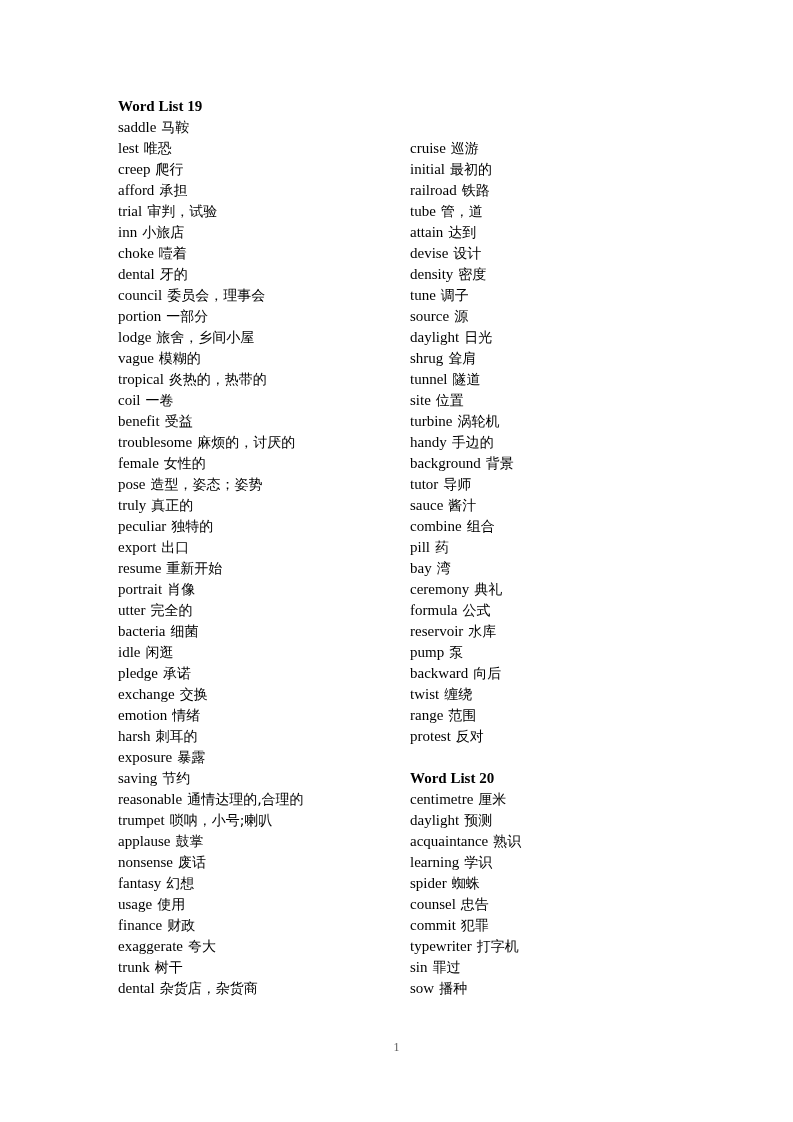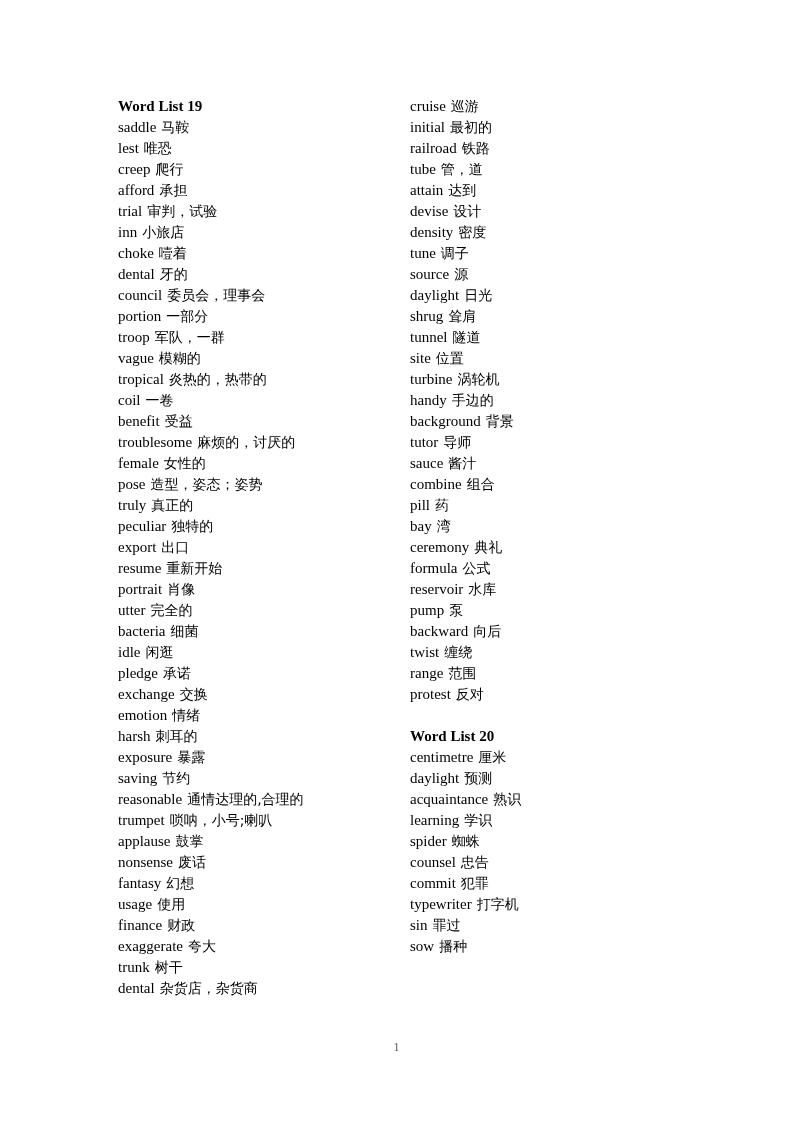--- a/index.html
+++ b/index.html
@@ -16,21 +16,21 @@
     font-family: "Liberation Serif", "DejaVu Serif", serif;
     color: #000000;
   }
   .columns {
     position: absolute;
     left: 118px;
     top: 96px;
     width: 560px;
     display: flex;
     flex-direction: row;
-    align-items: flex-start;
+    align-items: flex-end;
   }
   .column {
     width: 292px;
     flex: 0 0 292px;
   }
   .column.right {
     width: 268px;
     flex: 0 0 268px;
   }
   .list-heading {
@@ -78,21 +78,21 @@
         <div class="entry"><span class="term">saddle</span><span class="gloss">马鞍</span></div>
         <div class="entry"><span class="term">lest</span><span class="gloss">唯恐</span></div>
         <div class="entry"><span class="term">creep</span><span class="gloss">爬行</span></div>
         <div class="entry"><span class="term">afford</span><span class="gloss">承担</span></div>
         <div class="entry"><span class="term">trial</span><span class="gloss">审判，试验</span></div>
         <div class="entry"><span class="term">inn</span><span class="gloss">小旅店</span></div>
         <div class="entry"><span class="term">choke</span><span class="gloss">噎着</span></div>
         <div class="entry"><span class="term">dental</span><span class="gloss">牙的</span></div>
         <div class="entry"><span class="term">council</span><span class="gloss">委员会，理事会</span></div>
         <div class="entry"><span class="term">portion</span><span class="gloss">一部分</span></div>
-        <div class="entry"><span class="term">troop</span><span class="gloss">军队，一群</span></div>
+        <div class="entry"><span class="term">lodge</span><span class="gloss">旅舍，乡间小屋</span></div>
         <div class="entry"><span class="term">vague</span><span class="gloss">模糊的</span></div>
         <div class="entry"><span class="term">tropical</span><span class="gloss">炎热的，热带的</span></div>
         <div class="entry"><span class="term">coil</span><span class="gloss">一卷</span></div>
         <div class="entry"><span class="term">benefit</span><span class="gloss">受益</span></div>
         <div class="entry"><span class="term">troublesome</span><span class="gloss">麻烦的，讨厌的</span></div>
         <div class="entry"><span class="term">female</span><span class="gloss">女性的</span></div>
         <div class="entry"><span class="term">pose</span><span class="gloss">造型，姿态；姿势</span></div>
         <div class="entry"><span class="term">truly</span><span class="gloss">真正的</span></div>
         <div class="entry"><span class="term">peculiar</span><span class="gloss">独特的</span></div>
         <div class="entry"><span class="term">export</span><span class="gloss">出口</span></div>

